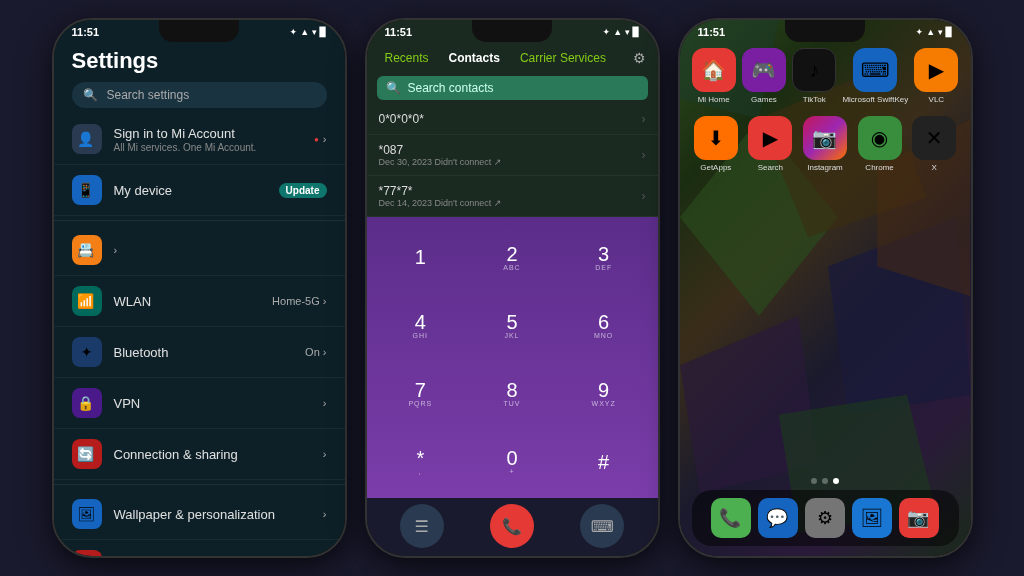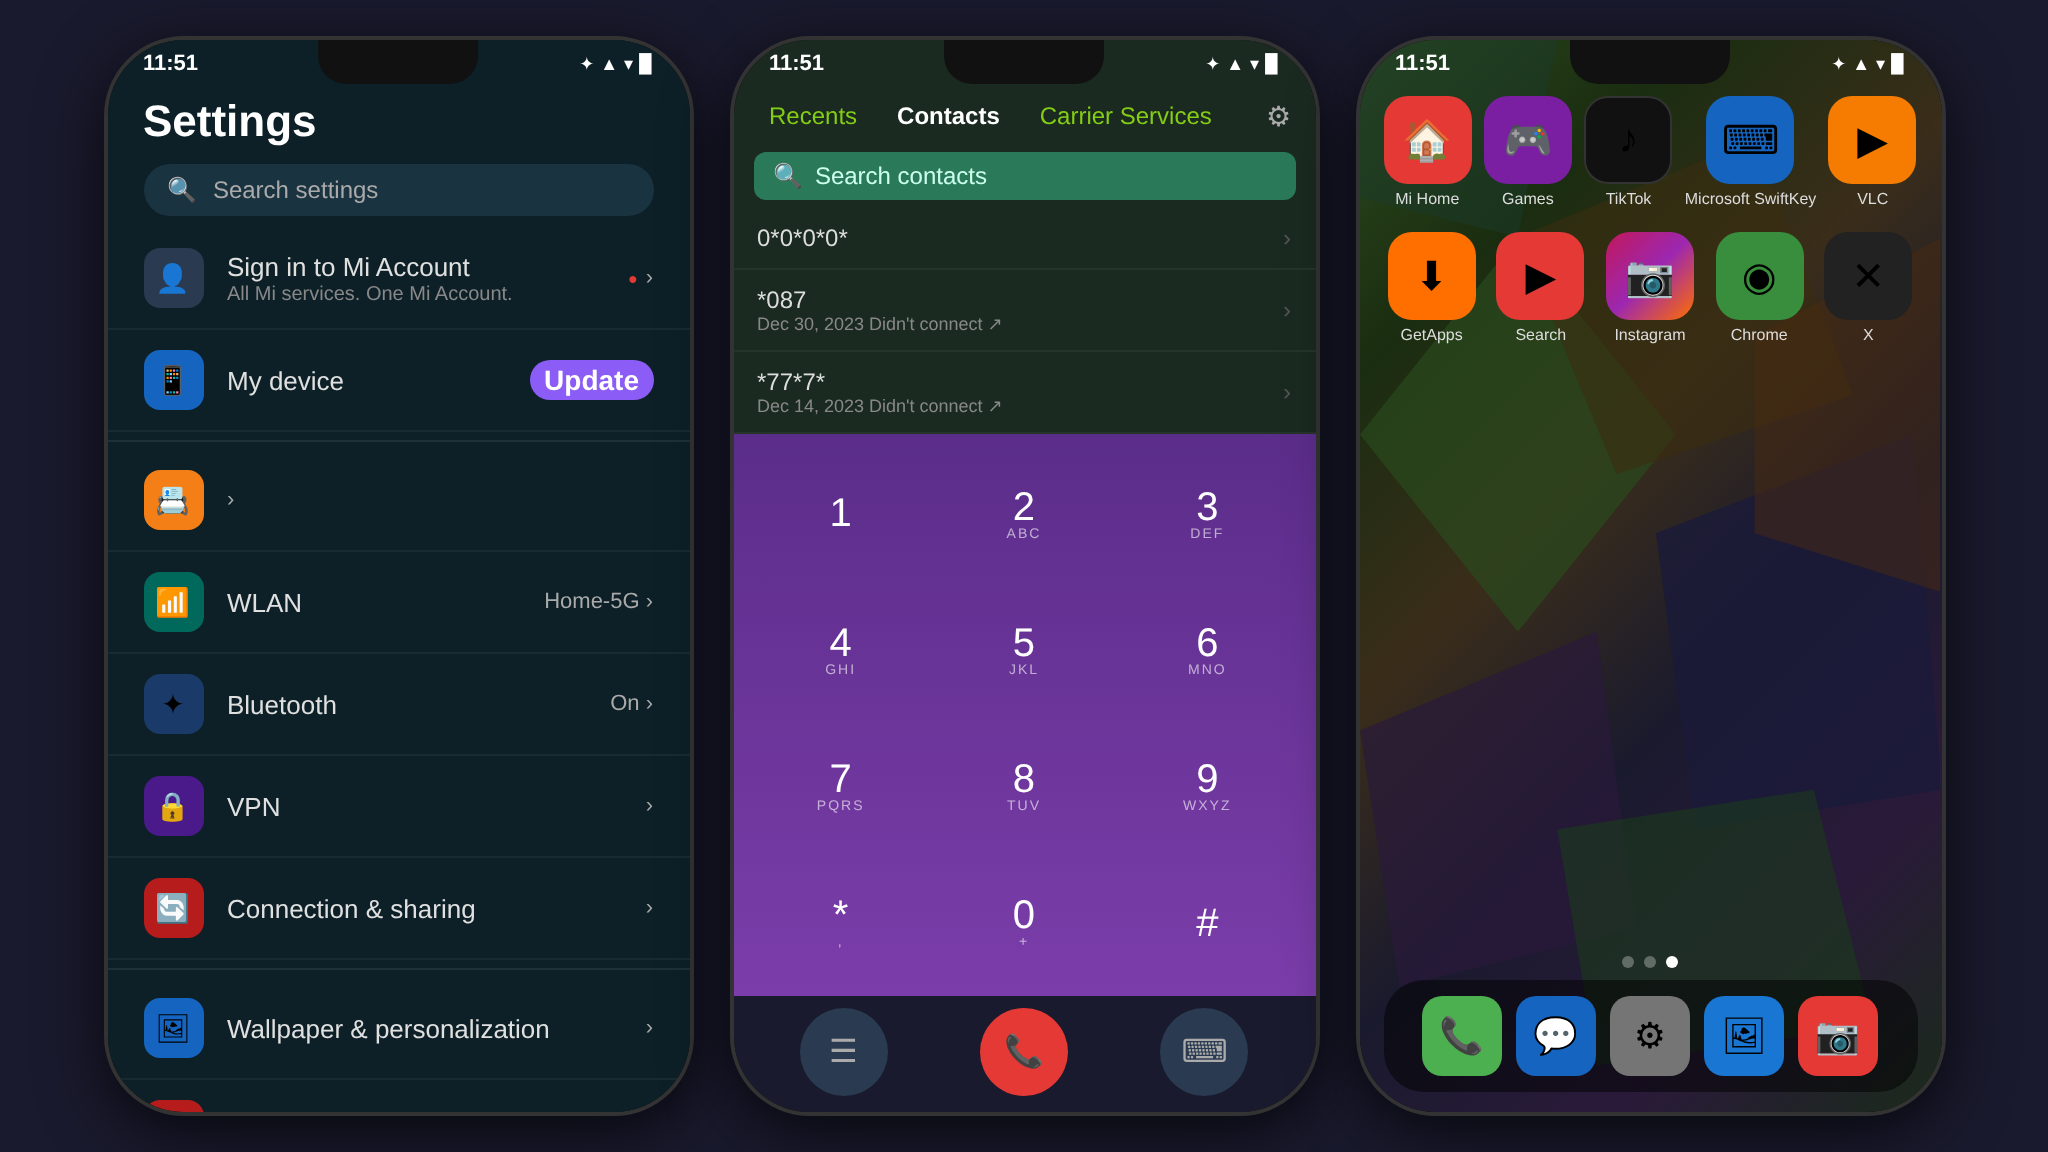--- a/index.html
+++ b/index.html
@@ -93,23 +93,23 @@
       display: flex; align-items: center; justify-content: center;
       font-size: 14px;
       margin-right: 12px;
       flex-shrink: 0;
     }
     .settings-item-text { flex: 1; }
     .settings-item-title { font-size: 13px; color: #e0e0e0; font-weight: 500; }
     .settings-item-sub { font-size: 10px; color: #888; margin-top: 1px; }
     .settings-item-right { color: #aaa; font-size: 11px; display: flex; align-items: center; gap: 4px; }
     .badge-update {
-      background: #8b5cf6;
+      background: #0f766e;
       color: #fff;
-      font-size: 14px;
+      font-size: 10px;
       padding: 2px 7px;
       border-radius: 10px;
       font-weight: 600;
     }
     .divider { height: 1px; background: rgba(255,255,255,0.08); margin: 4px 0; }
 
     
     .phone2 .screen {
       background: #1a2a20;
       height: 100%;

